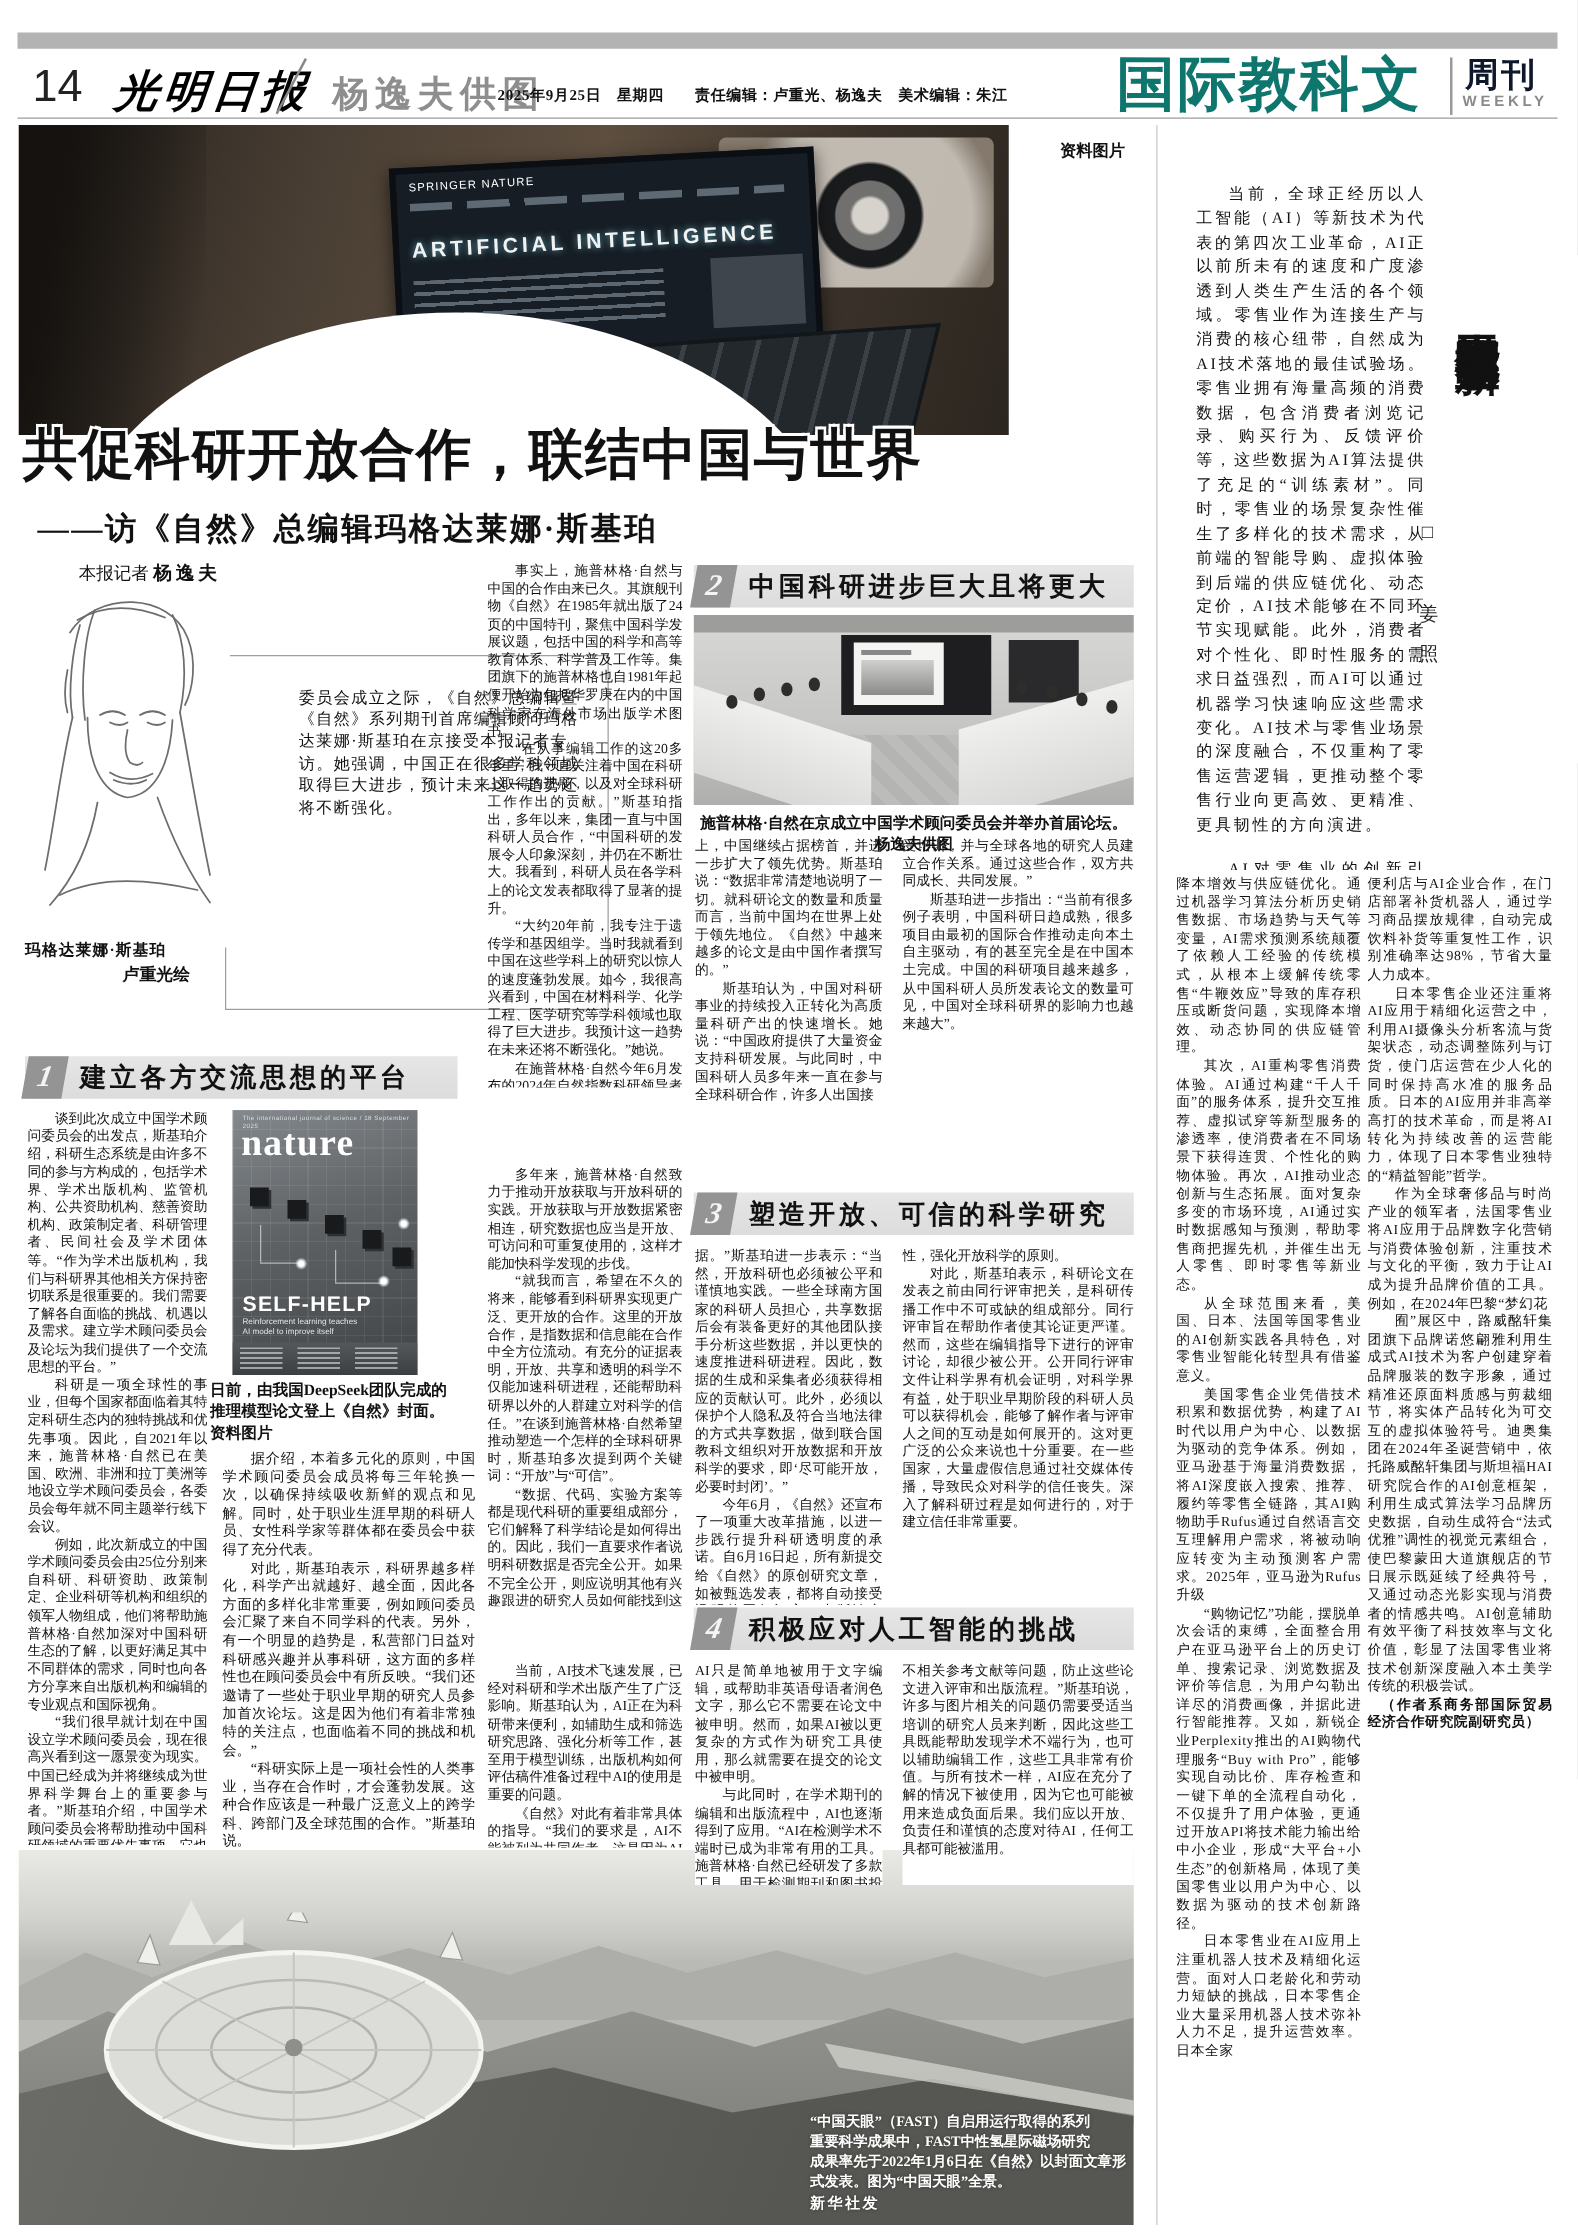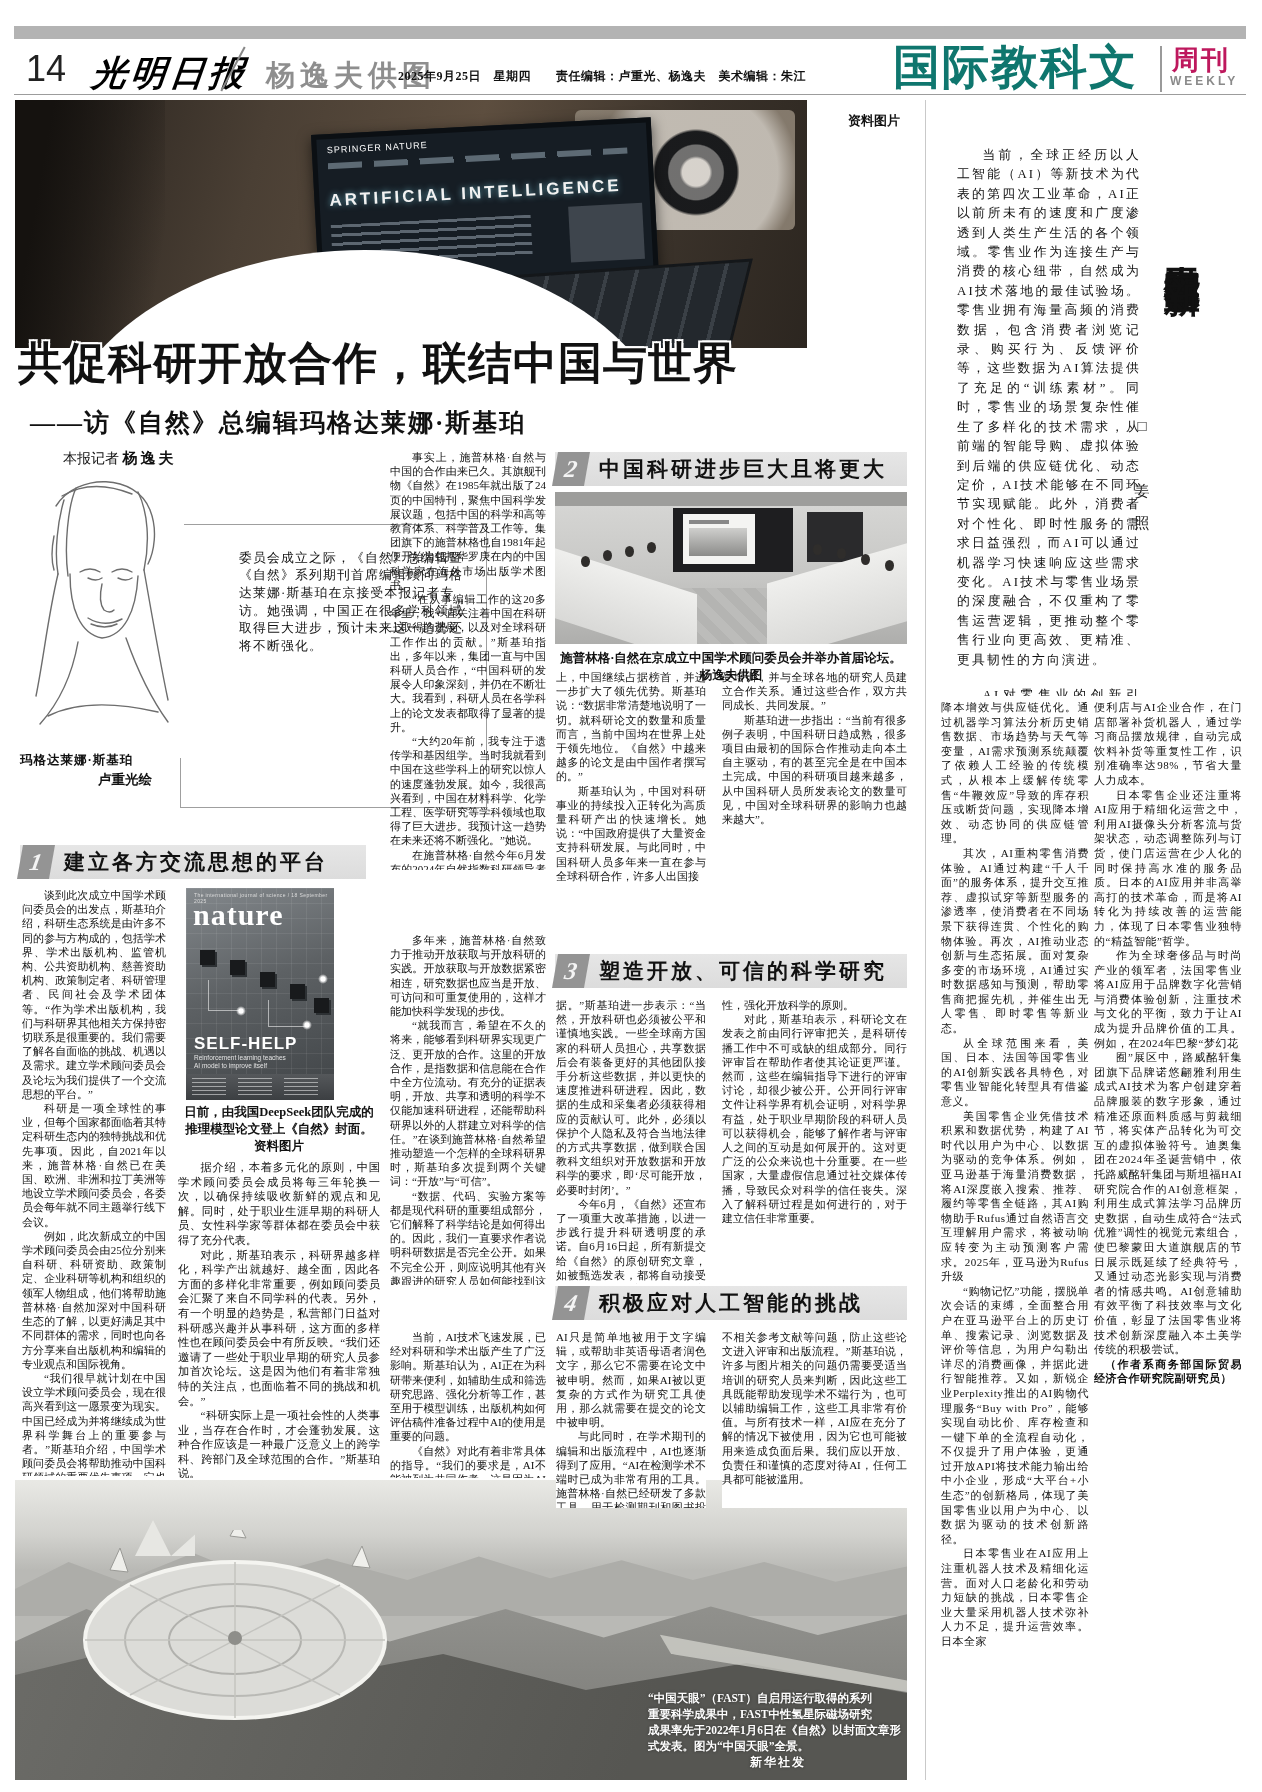--- a/index.html
+++ b/index.html
@@ -8,21 +8,21 @@
   .abs{position:absolute;}
   
   .topbar{left:14px;top:26px;width:1232px;height:13px;background:#b3b3b3;}
   .pagenum{left:26px;top:48px;font-family:"Liberation Sans","DejaVu Sans",sans-serif;font-size:36px;font-weight:400;color:#222;}
   .paperlogo{left:92px;top:50px;font-size:35px;font-weight:900;font-style:italic;letter-spacing:4px;color:#000;transform:skewX(-6deg);}
   .hdr-slant{left:232px;top:44px;width:2px;height:50px;background:#888;transform:rotate(28deg);}
   .hdr-section{left:266px;top:56px;font-size:29px;font-weight:900;color:#8e8e8e;letter-spacing:5px;font-family:"Liberation Sans",sans-serif;}
   .dateline{left:398px;top:68px;font-size:12px;font-weight:700;color:#111;letter-spacing:.5px;}
   .masthead{left:893px;top:36px;font-size:47px;font-weight:900;color:#0f766e;letter-spacing:2px;}
   .mast-div{left:1160px;top:46px;width:2px;height:46px;background:#9a9a9a;}
-  .mast-sub{left:1172px;top:42px;font-size:27px;font-weight:800;color:#be185d;letter-spacing:2px;}
+  .mast-sub{left:1172px;top:42px;font-size:27px;font-weight:800;color:#0f172a;letter-spacing:2px;}
   .mast-en{left:1170px;top:74px;font-size:12px;font-weight:700;color:#8a8a8a;letter-spacing:3px;font-family:"Liberation Sans",sans-serif;}
   .hdr-rule{left:14px;top:94px;width:1232px;height:1px;background:#9c9c9c;}
   
   .mainphoto{left:15px;top:100px;width:792px;height:248px;overflow:hidden;
              background:linear-gradient(105deg,#241f1b 0%,#4a3f34 30%,#5d4e3f 55%,#3a322a 80%,#2c2620 100%);}
   .mp-person{left:0;top:0;width:150px;height:248px;background:linear-gradient(100deg,#15120f 20%,rgba(21,18,15,0) 90%);}
   .mp-eye{left:560px;top:10px;width:220px;height:120px;border-radius:6px;
           background:radial-gradient(circle at 55% 52%, #e8e4de 0 10%, #777 12% 20%, #16181b 21% 30%, #cfc9c0 32% 60%, #8d8274 75%);opacity:.9;}
   .mp-screen{left:300px;top:26px;width:330px;height:150px;background:#161d24;border:5px solid #0b0f13;transform:rotate(-3deg);box-shadow:0 4px 14px rgba(0,0,0,.6);}
   .mp-brand{position:absolute;left:10px;top:6px;color:#fff;font-size:9px;letter-spacing:1px;font-family:"Liberation Sans",sans-serif;}
@@ -85,34 +85,34 @@
   
   .fastphoto{left:15px;top:1480px;width:892px;height:300px;overflow:hidden;background:linear-gradient(#e9e9e5 0%,#d2d2ce 18%,#b9b9b5 30%);}
   .fp-far{left:0;top:46px;width:100%;height:90px;background:#adadA9;
           clip-path:polygon(0 70%,6% 40%,12% 62%,20% 30%,27% 58%,35% 36%,44% 60%,52% 34%,60% 58%,68% 38%,76% 60%,84% 40%,92% 62%,100% 45%,100% 100%,0 100%);}
   .fp-mid{left:0;top:90px;width:100%;height:130px;background:linear-gradient(#969692,#83837f);
           clip-path:polygon(0 55%,8% 30%,18% 55%,30% 25%,42% 55%,55% 30%,66% 52%,78% 28%,90% 50%,100% 34%,100% 100%,0 100%);}
   .fp-near{left:0;top:150px;width:100%;height:150px;background:linear-gradient(110deg,#6b6b67,#565652 70%);
           clip-path:polygon(0 30%,14% 10%,30% 36%,48% 16%,64% 40%,82% 22%,100% 42%,100% 100%,0 100%);}
   .fp-road{left:640px;top:170px;width:260px;height:40px;background:#cfcfc9;transform:rotate(14deg);clip-path:polygon(0 40%,100% 0,100% 28%,6% 80%);opacity:.8;}
   .fp-cap{left:648px;top:1690px;width:260px;color:#fff;font-size:11.5px;font-weight:700;line-height:16px;z-index:5;text-shadow:0 0 3px rgba(0,0,0,.45);}
-  .fp-credit{text-align:center;font-size:12px;letter-spacing:2px;}
+  .fp-credit{text-align:left;font-size:12px;letter-spacing:2px;}
   
   .vrule{left:925px;top:100px;width:1px;height:1680px;background:#c9c9c9;}
   .r-open{left:941px;top:130px;width:216px;height:566px;font-size:12.8px;line-height:19.4px;letter-spacing:2.2px;text-align:justify;overflow:hidden;}
   .r-open .para{margin:16px;text-indent:2em;}
   .vtitle{left:1160px;top:238px;height:450px;writing-mode:vertical-rl;text-orientation:upright;
           font-size:36px;font-weight:900;letter-spacing:1px;line-height:44px;}
   .vauthor{left:1132px;top:418px;height:180px;writing-mode:vertical-rl;text-orientation:upright;font-size:15px;letter-spacing:10px;color:#222;}
   .rcol{font-size:11px;line-height:14.6px;letter-spacing:.5px;text-align:justify;overflow:hidden;}
   .rcol .para{margin:0;text-indent:2em;}
   .attr{margin:0;font-weight:800;text-indent:1em;}
   
   #colA{left:22px;top:888px;width:144px;height:588px;}
-  #colBcap{left:178px;top:1104px;width:202px;text-align:center;}
+  #colBcap{left:168px;top:1104px;width:202px;}
   #colB{left:178px;top:1160px;width:202px;height:318px;font-size:11.3px;line-height:14.6px;}
   #colC1{left:390px;top:450px;width:156px;height:420px;}
   #colC2{left:390px;top:933px;width:156px;height:352px;}
   #colC3{left:390px;top:1330px;width:156px;height:148px;}
   #colD1{left:556px;top:670px;width:150px;height:280px;}
   #colD2{left:556px;top:998px;width:150px;height:286px;}
   #colD3{left:556px;top:1330px;width:150px;height:178px;background:#fff;z-index:4;}
   #colE1{left:722px;top:670px;width:185px;height:280px;}
   #colE2{left:722px;top:998px;width:185px;height:286px;}
   #colE3{left:722px;top:1330px;width:185px;height:178px;background:#fff;z-index:4;}

